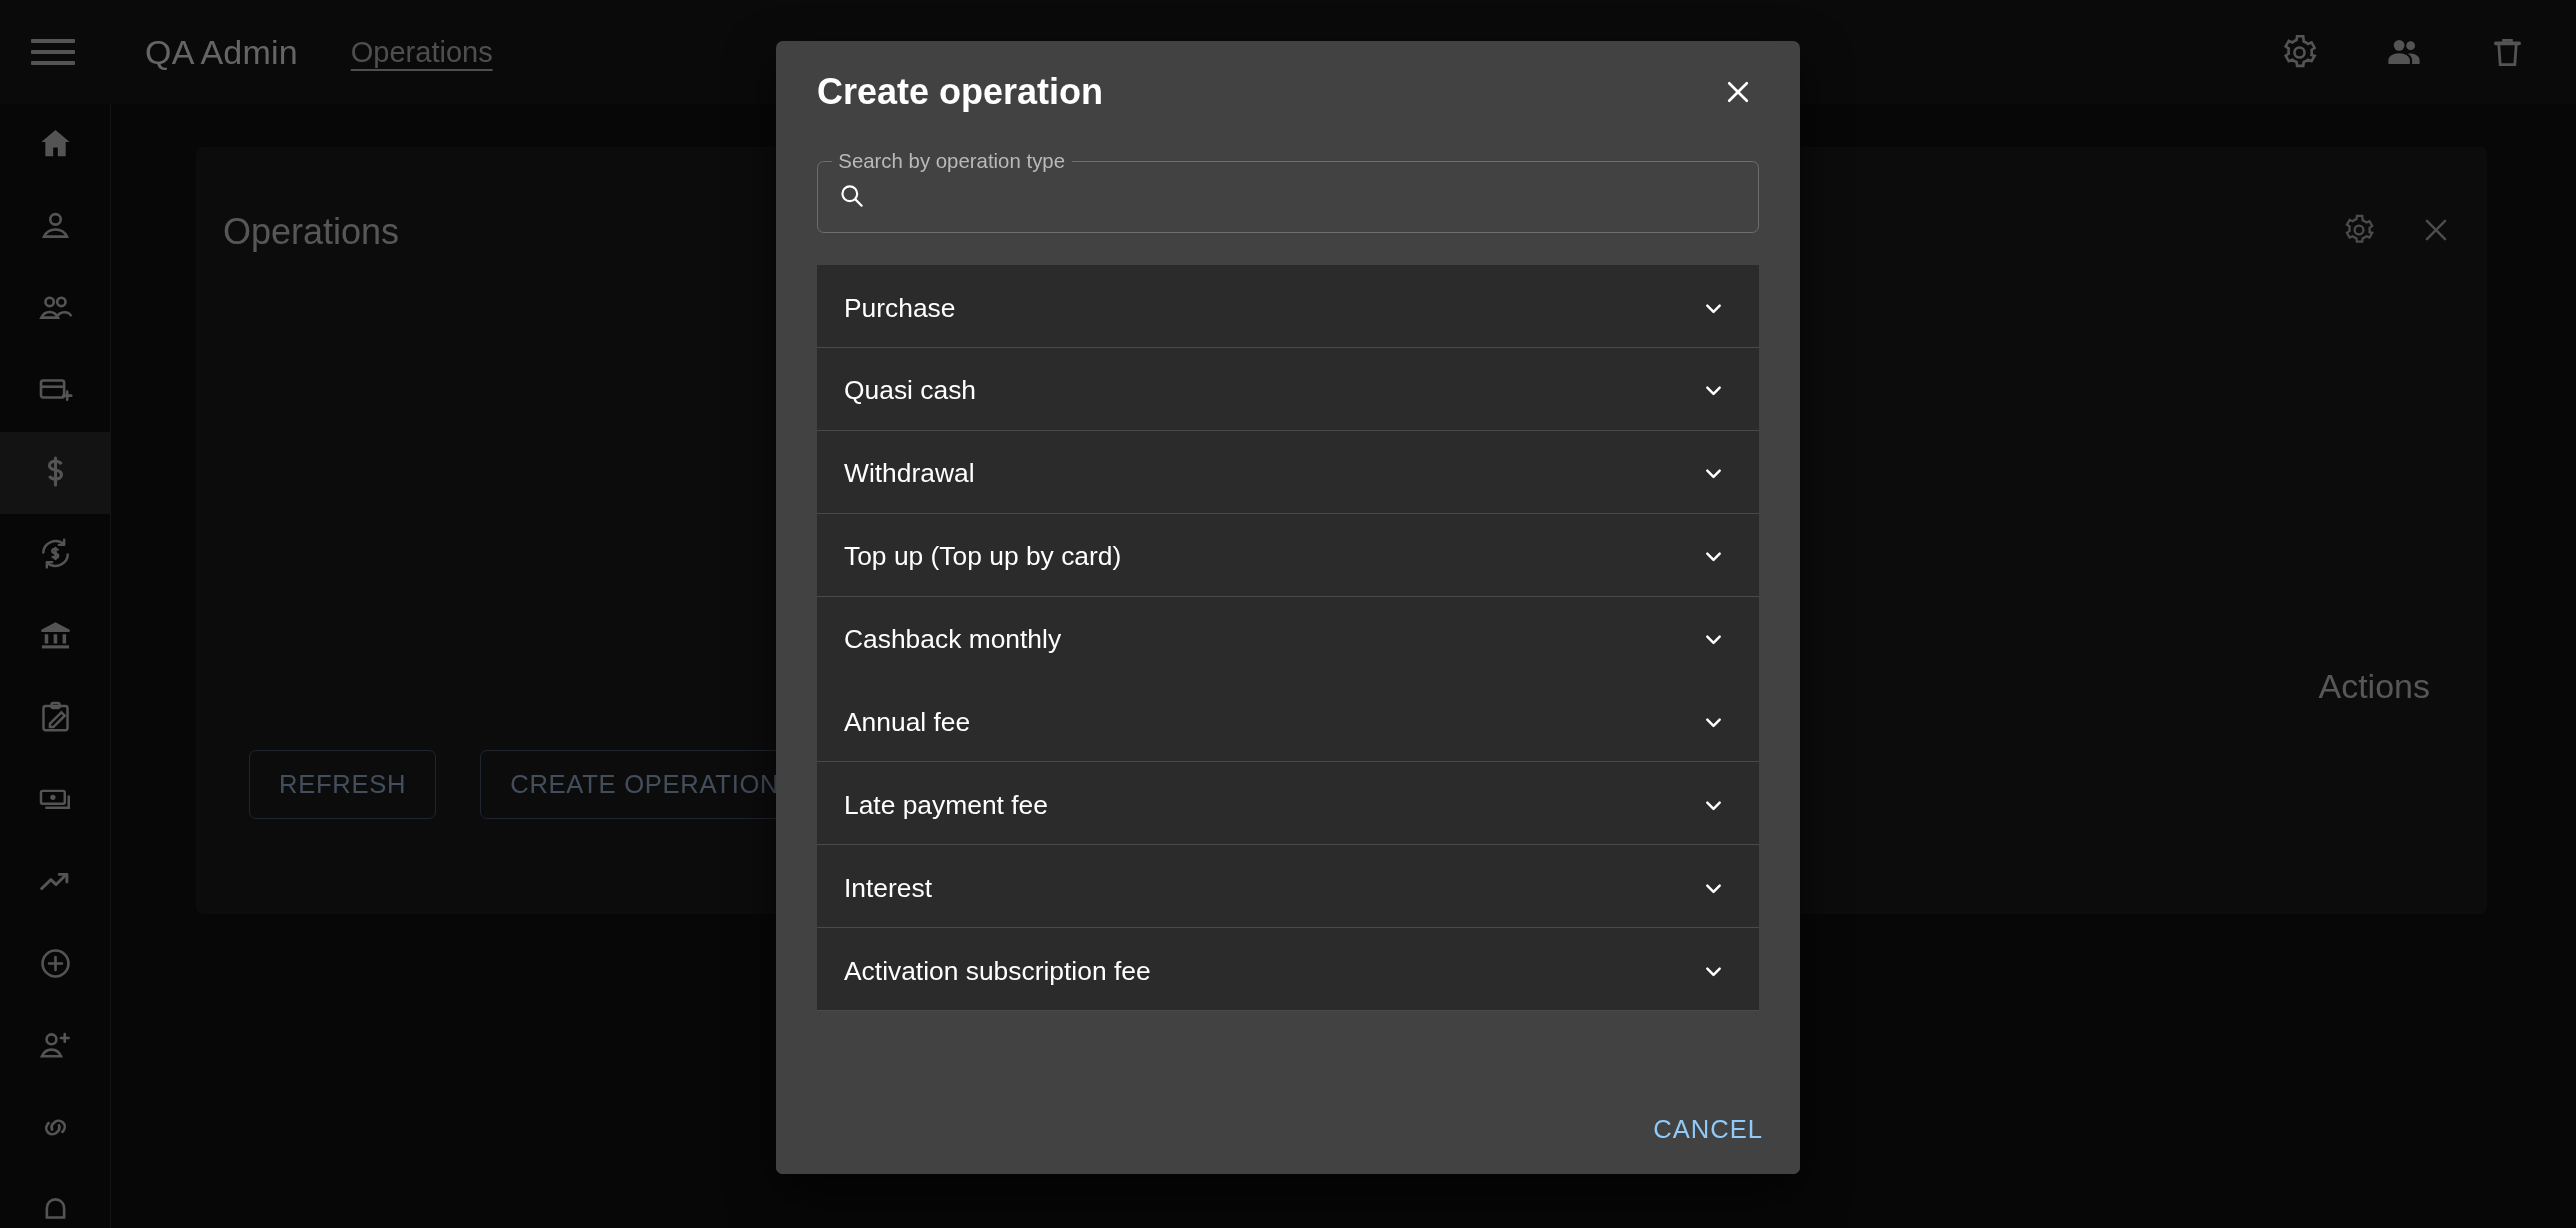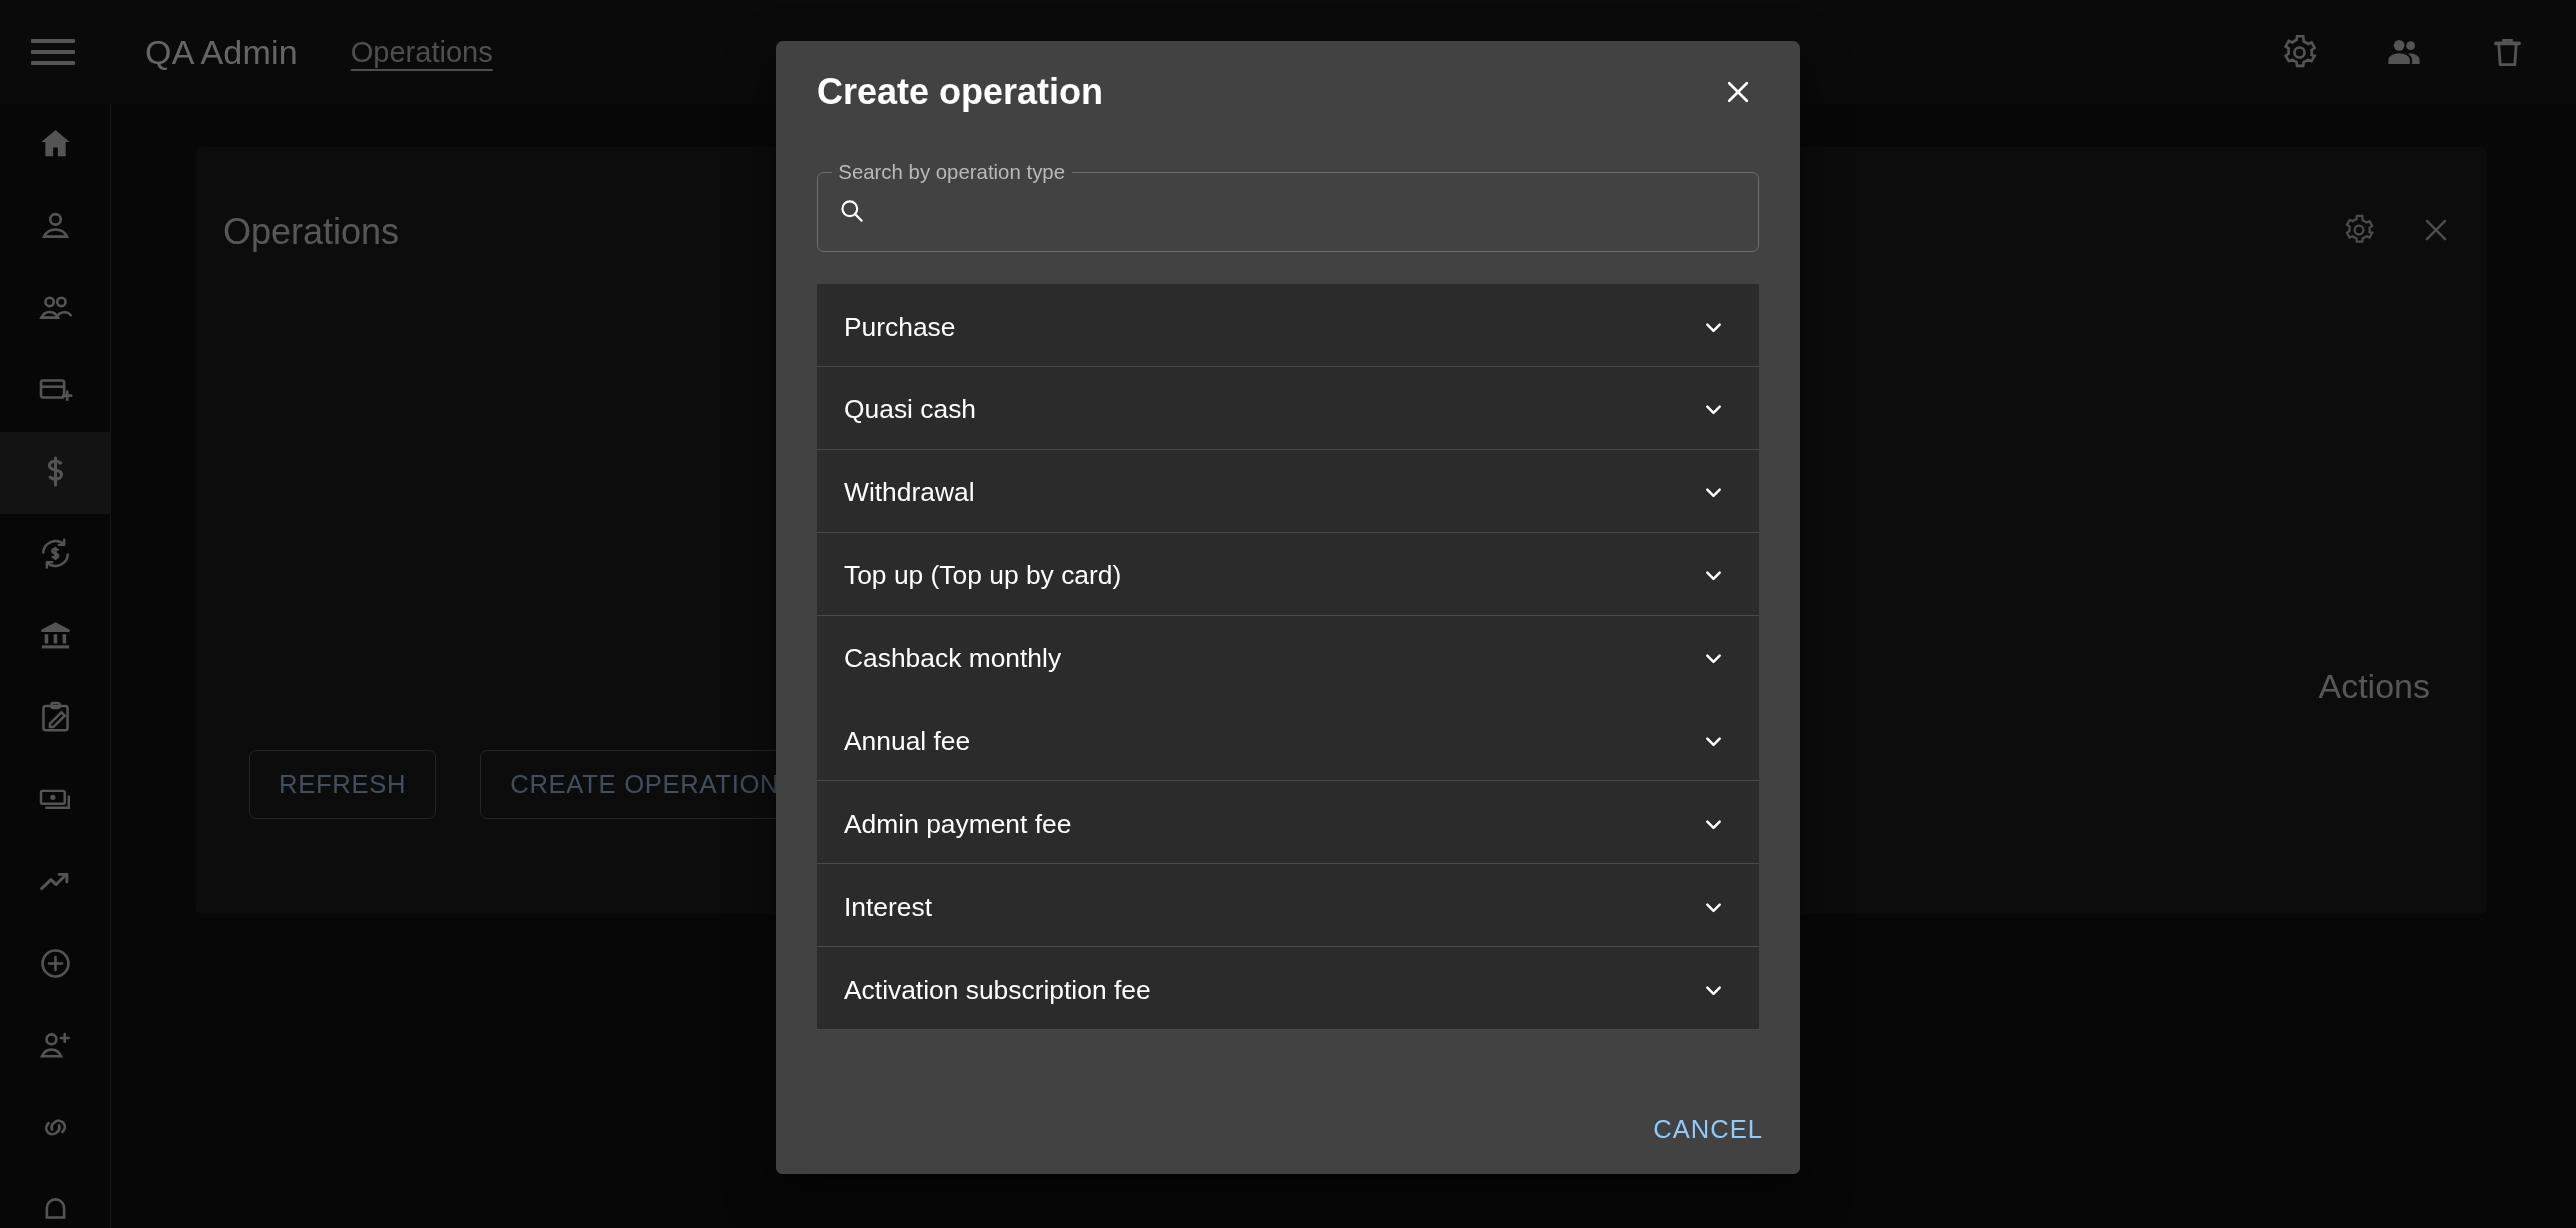--- a/index.html
+++ b/index.html
@@ -196,22 +196,22 @@
   .modal-body {
     flex: 1 1 auto;
     position: relative;
     overflow: hidden;
     padding: 0 41px;
   }
 
   
   .field {
     position: relative;
-    margin-top: 30px;
-    height: 80px;
+    margin-top: 19px;
+    height: 72px;
   }
   .field-outline {
     position: absolute;
     inset: 0;
     border: 0.9px solid #6e6e6e;
     border-radius: 6.8px;
     pointer-events: none;
   }
   .field-notch {
     position: absolute;
@@ -586,21 +586,21 @@
         <div class="list-row">
           <span class="row-label">Annual fee</span>
           <span class="row-chevron">
             <svg width="27" height="27" viewBox="0 0 24 24" fill="none" stroke="#ffffff" stroke-width="2.2" stroke-linecap="round" stroke-linejoin="round">
                 <path d="M6.5 9.5 12 15l5.5-5.5"></path>
               </svg>
           </span>
         </div>
 
         <div class="list-row">
-          <span class="row-label">Admin payment fee</span>
+          <span class="row-label">Late payment fee</span>
           <span class="row-chevron">
             <svg width="27" height="27" viewBox="0 0 24 24" fill="none" stroke="#ffffff" stroke-width="2.2" stroke-linecap="round" stroke-linejoin="round">
                 <path d="M6.5 9.5 12 15l5.5-5.5"></path>
               </svg>
           </span>
         </div>
 
         <div class="list-row">
           <span class="row-label">Interest</span>
           <span class="row-chevron">

